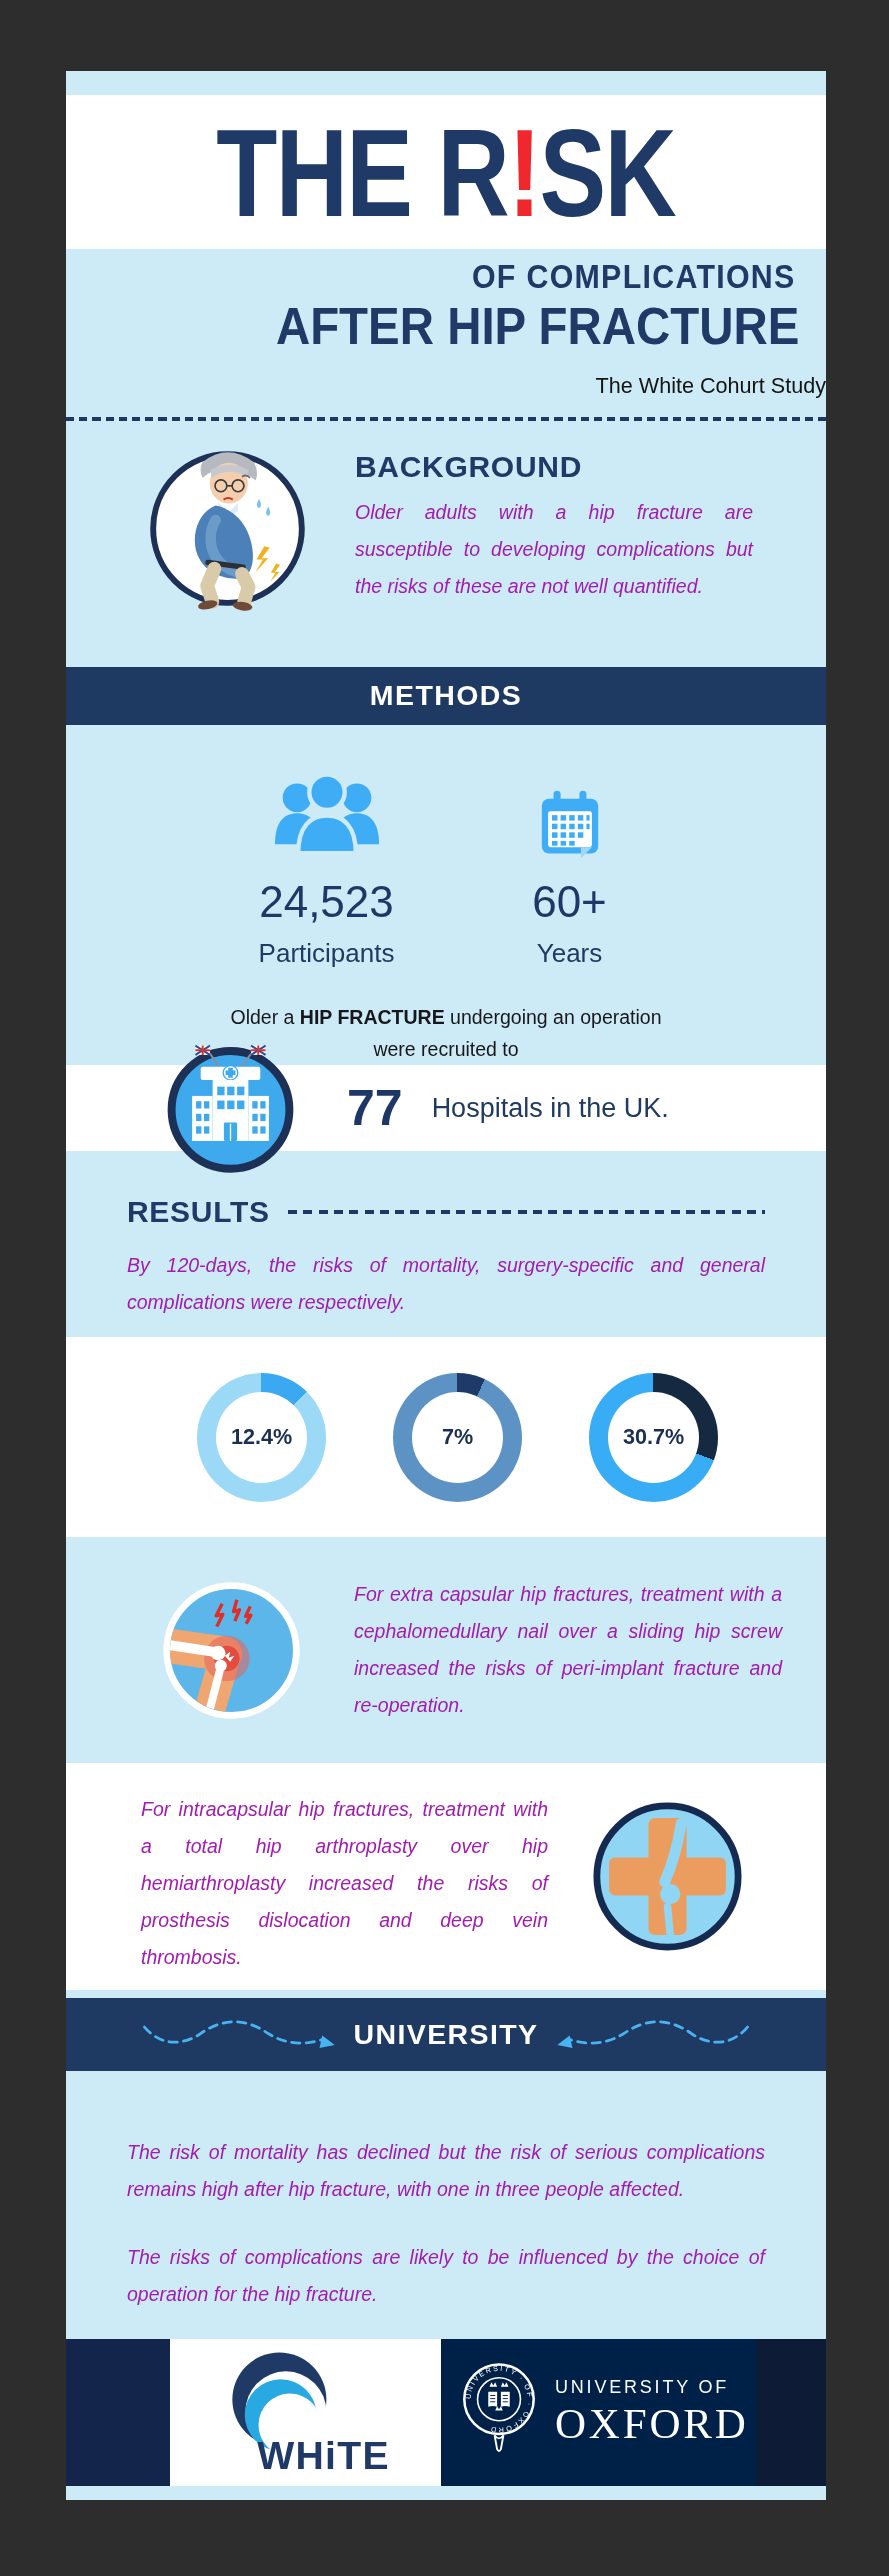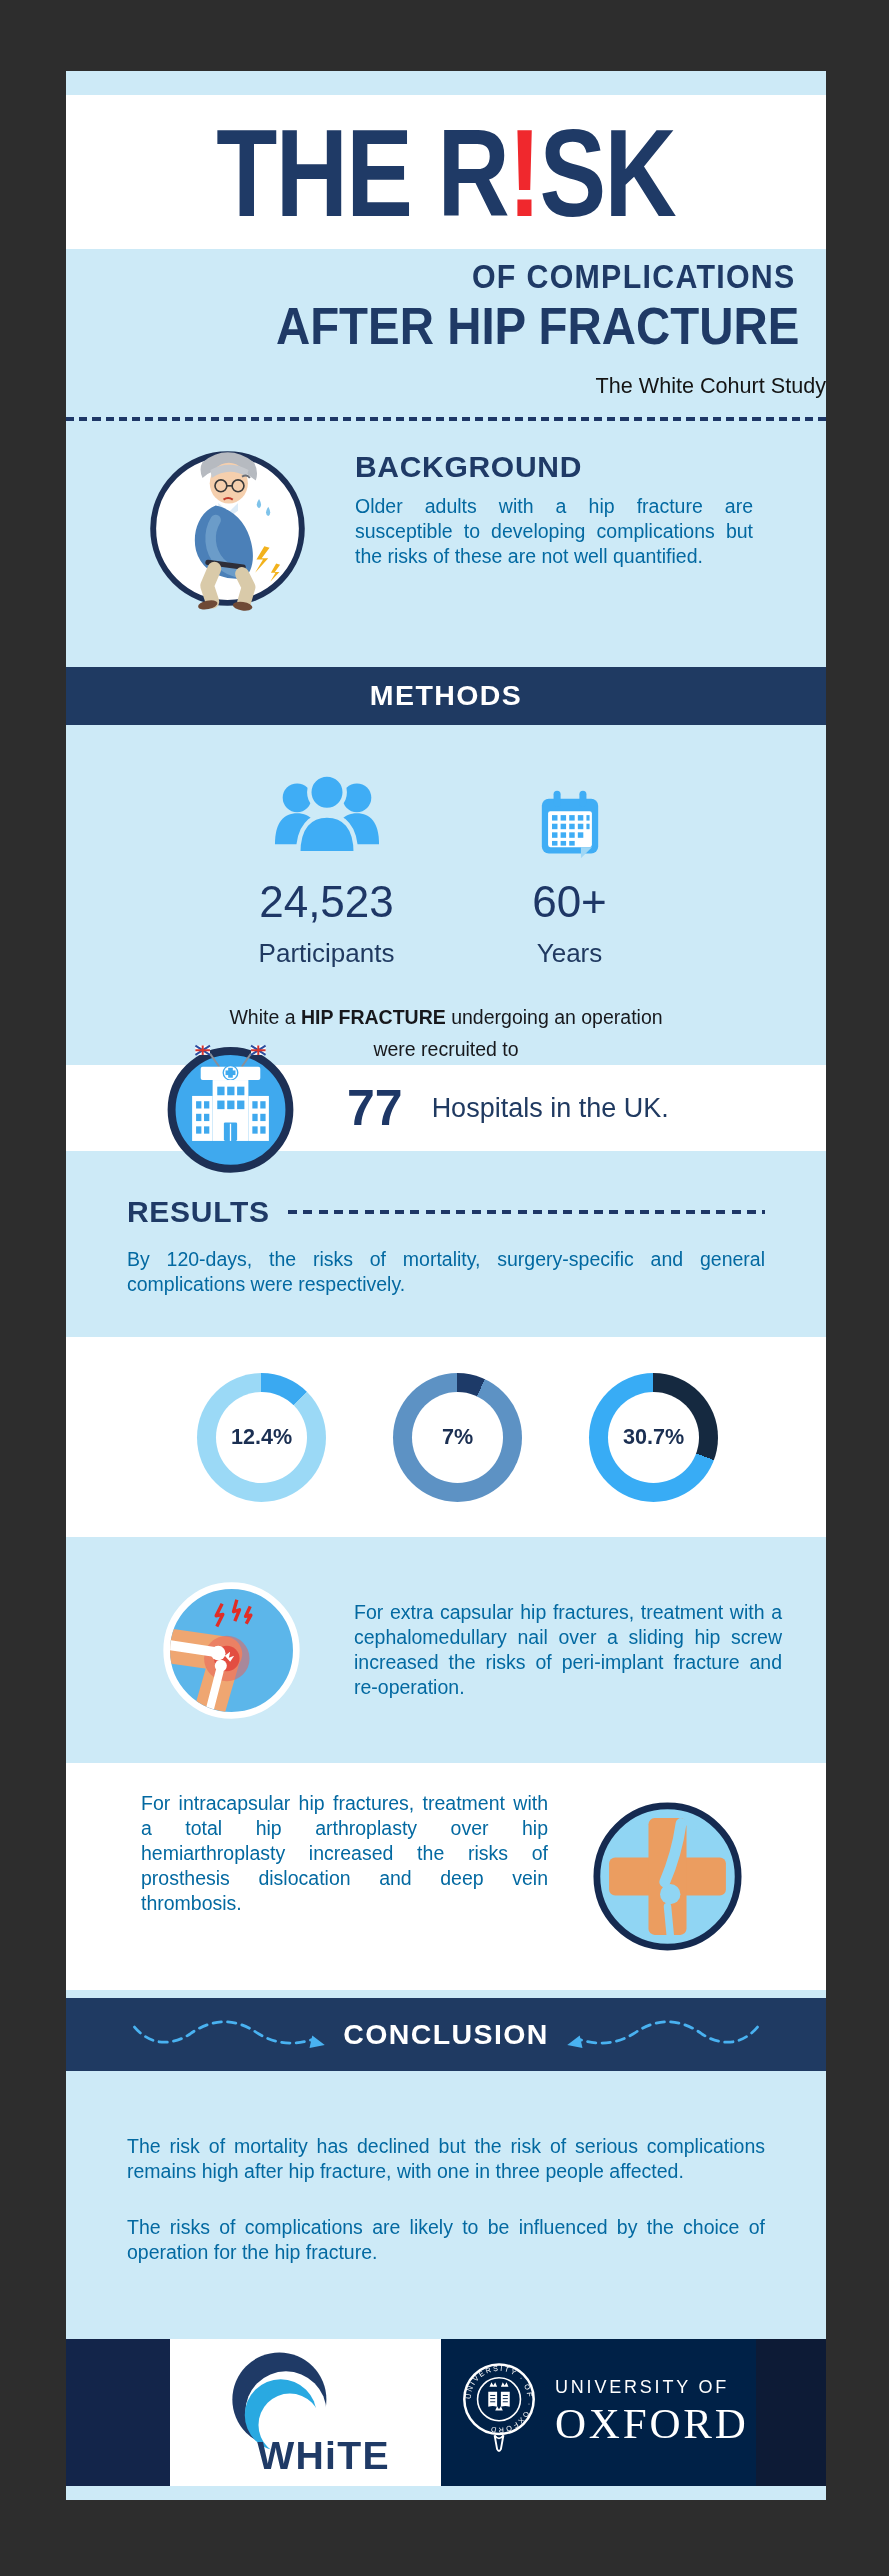--- a/index.html
+++ b/index.html
@@ -34,21 +34,21 @@
   .dash-full{
     height:3.5px;margin-top:18px;
     background:repeating-linear-gradient(90deg,#1e3766 0 8.3px,transparent 8.3px 13.2px);
   }
 
   
   .background-sec{height:246px;display:flex;}
   .bg-icon{flex:none;width:171px;height:182px;margin-left:76px;margin-top:9.7px;}
   .bg-text{margin-left:42px;margin-top:29px;width:398px;}
   .sec-heading{font-size:30px;font-weight:700;color:#1f3a66;letter-spacing:0.7px;}
-  .para{font-size:19.5px;line-height:25px;color:#0369a1;text-align:justify;}
+  .para{font-size:19.5px;line-height:37px;color:#a21caf;text-align:justify;font-style:italic;}
   .bg-text .para{margin-top:9.7px;}
 
   
   .navy-bar{height:58px;background:#1f3a62;display:flex;align-items:center;justify-content:center;}
   .bar-heading{font-size:28.5px;font-weight:700;color:#ffffff;letter-spacing:1.4px;}
   .stats{display:flex;margin-top:38px;}
   .stat{display:flex;flex-direction:column;align-items:center;}
   .stat-participants{margin-left:132px;width:257px;}
   .stat-years{width:229px;}
   .stat-icon{height:99px;display:flex;align-items:flex-end;}
@@ -207,21 +207,21 @@
                 <rect x="45" y="68" width="7" height="6"></rect>
             </g>
             <path d="M74,76 L60,90 L60,76 Z" fill="#9fd7f5"></path>
           </svg>
         </div>
         <div class="stat-value">60+</div>
         <div class="stat-label">Years</div>
       </div>
     </div>
     <div class="recruit">
-      <div><span>White a </span><b>HIP FRACTURE</b><span> undergoing an operation</span></div>
+      <div><span>Older a </span><b>HIP FRACTURE</b><span> undergoing an operation</span></div>
       <div>were recruited to</div>
     </div>
   </div>
 
   <div class="hospital-band">
     <svg class="hosp-icon" viewBox="0 0 210 210">
       <circle cx="105" cy="107" r="89" fill="#3fa9ee" stroke="#1d3055" stroke-width="12"></circle>
 
       <line x1="88" y1="42" x2="74" y2="22" stroke="#8a8f98" stroke-width="3"></line>
       <line x1="122" y1="42" x2="136" y2="22" stroke="#8a8f98" stroke-width="3"></line>
@@ -338,21 +338,21 @@
     </svg>
   </div>
 
   <div class="strip strip-mid"></div>
 
   <div class="conclusion-bar">
     <svg class="arrow-svg" viewBox="0 0 300 72">
       <path d="M6,26 C28,52 58,54 86,36 C116,14 150,12 182,34 C210,52 236,52 262,44" fill="none" stroke="#49b2f1" stroke-width="4" stroke-dasharray="12 9" stroke-linecap="round"></path>
       <path d="M262,38 L280,52 L258,56 Z" fill="#49b2f1"></path>
     </svg>
-    <div class="bar-heading">CONCLUSION</div>
+    <div class="bar-heading">UNIVERSITY</div>
     <svg class="arrow-svg" viewBox="0 0 300 72">
       <path d="M294,26 C272,52 242,54 214,36 C184,14 150,12 118,34 C90,52 64,52 38,44" fill="none" stroke="#49b2f1" stroke-width="4" stroke-dasharray="12 9" stroke-linecap="round"></path>
       <path d="M38,38 L20,52 L42,56 Z" fill="#49b2f1"></path>
     </svg>
   </div>
 
   <div class="conclusion-sec">
     <div class="para">The risk of mortality has declined but the risk of serious complications remains high after hip fracture, with one in three people affected.</div>
     <div class="para">The risks of complications are likely to be influenced by the choice of operation for the hip fracture.</div>
   </div>

